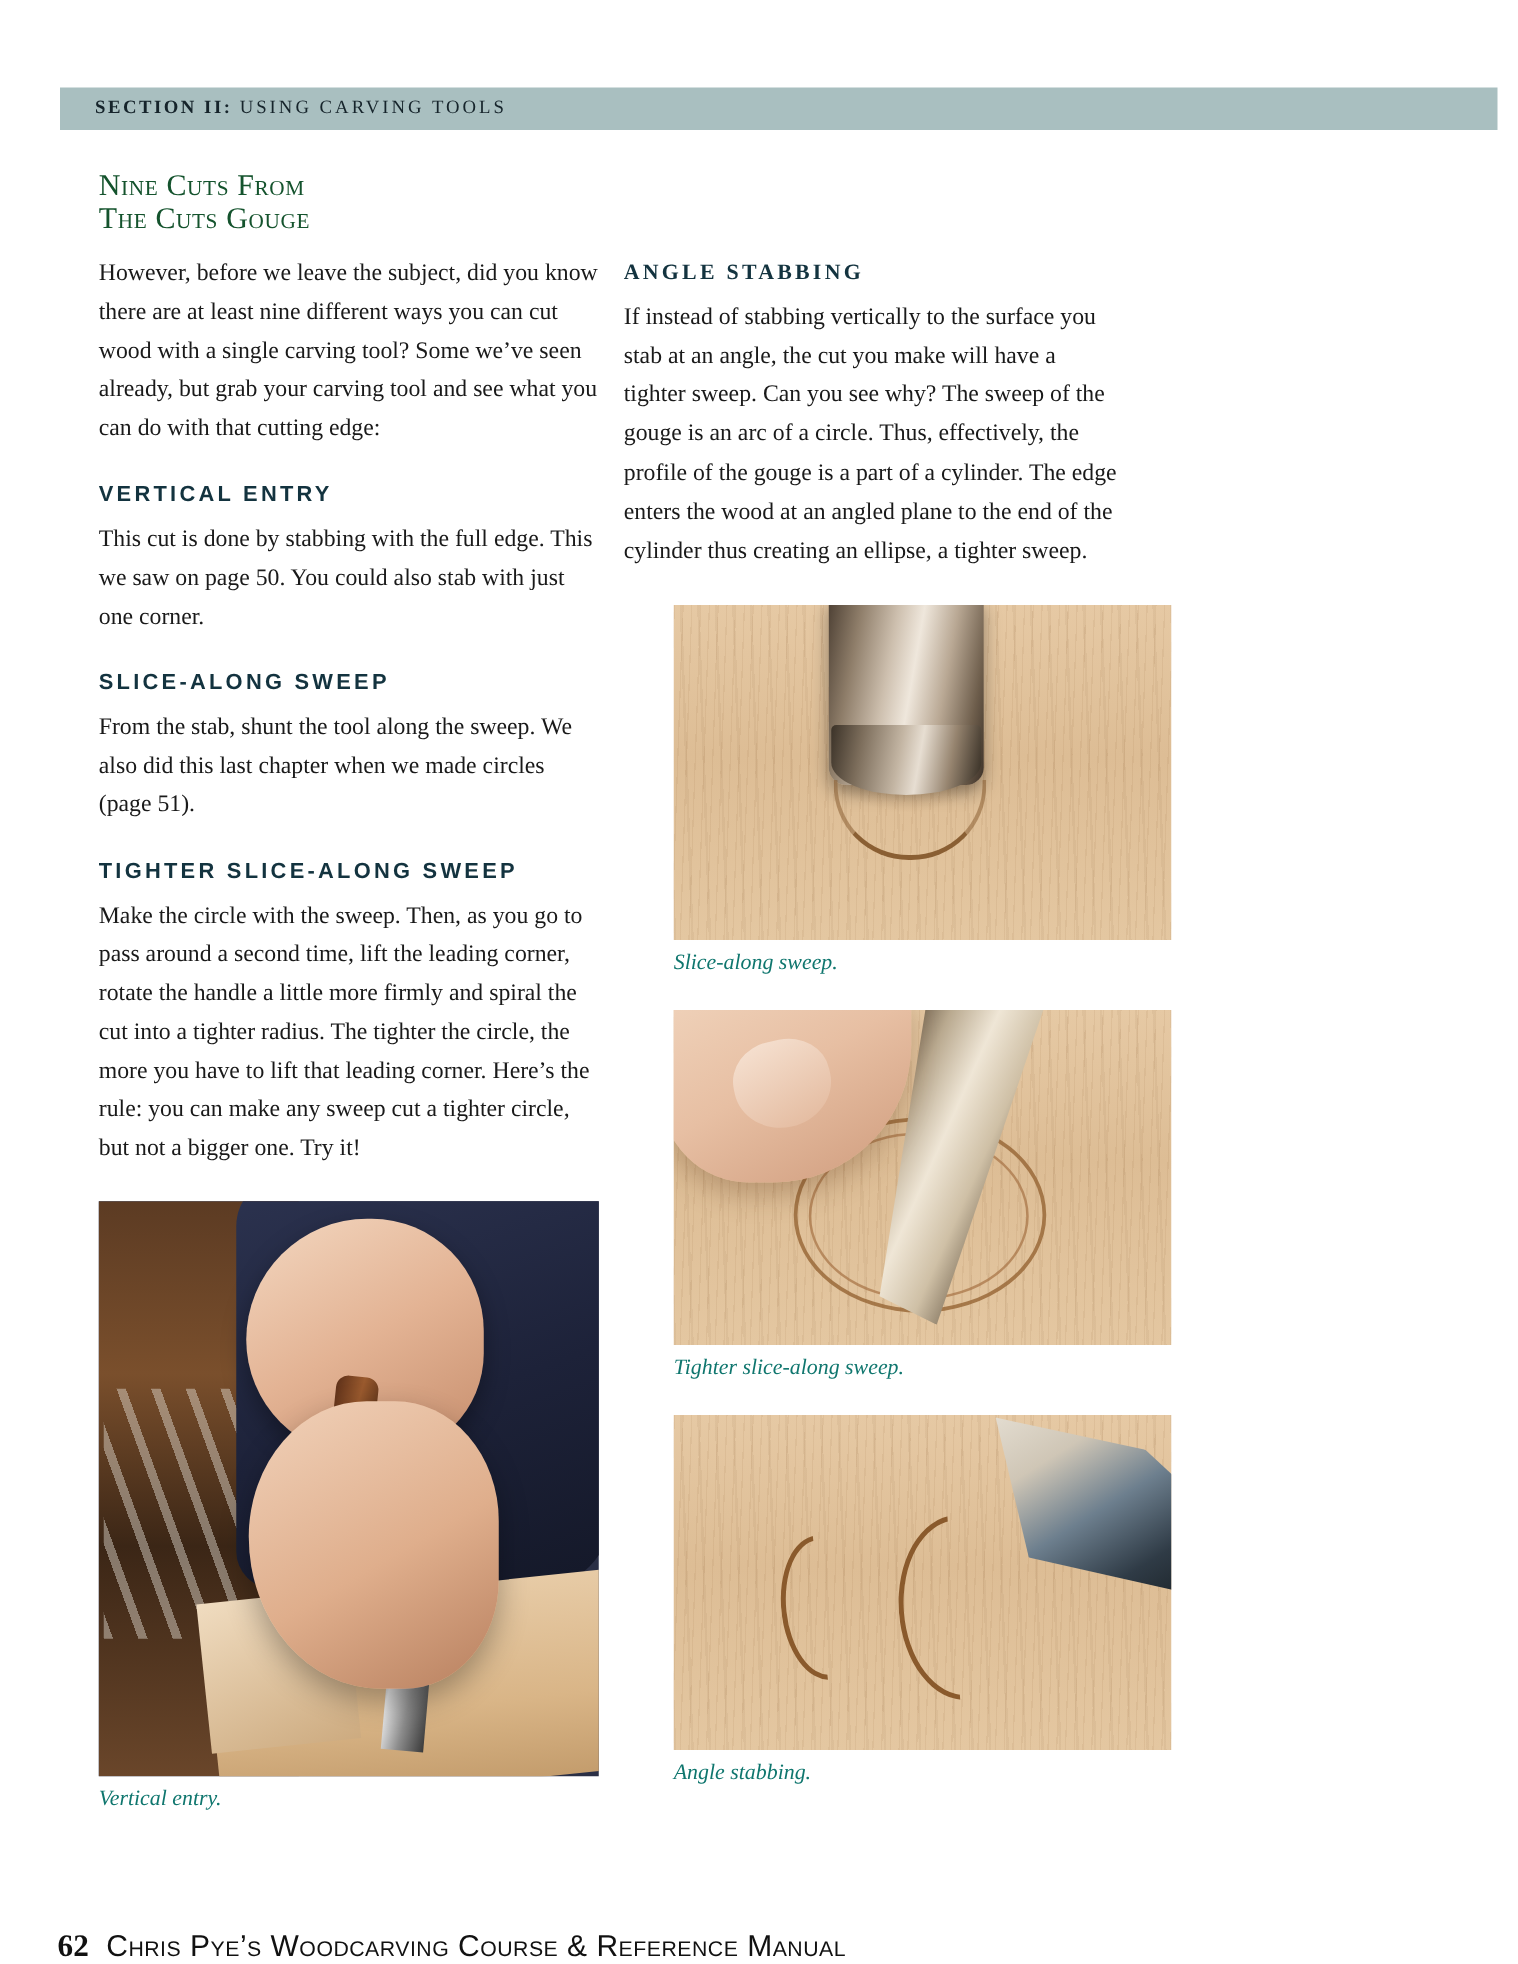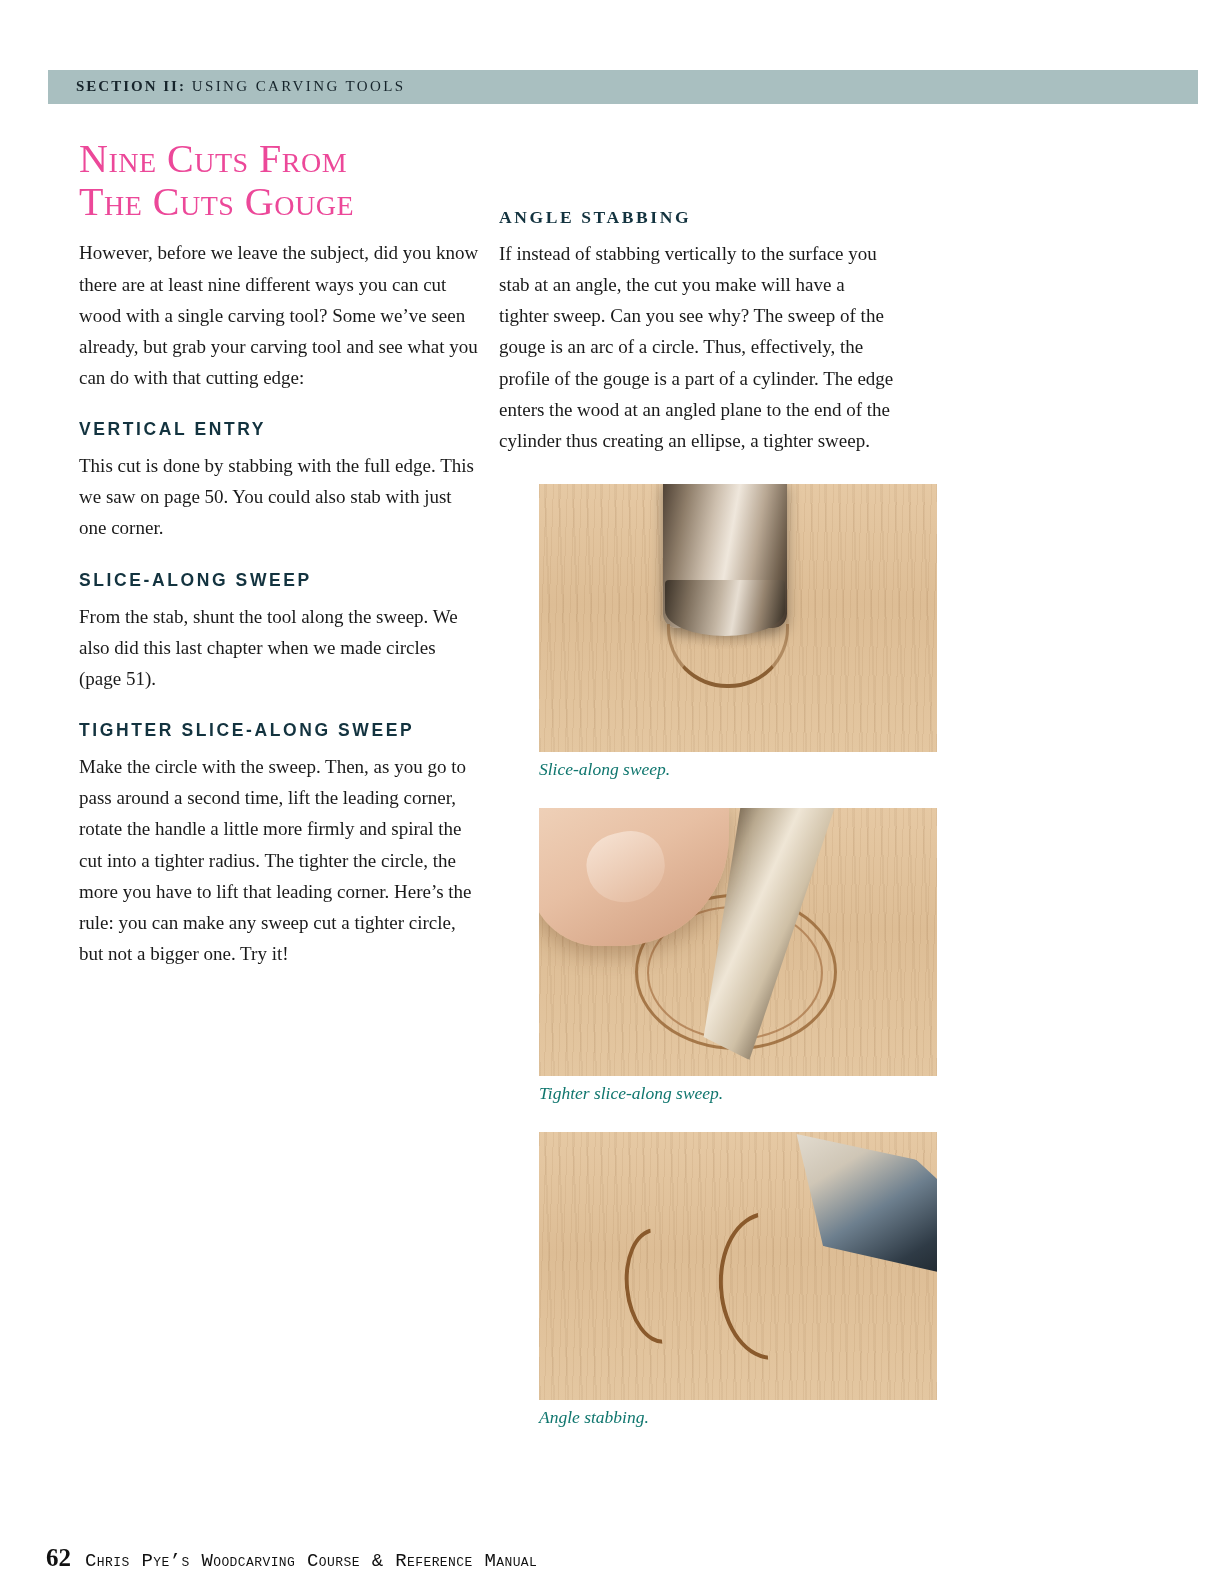--- a/index.html
+++ b/index.html
@@ -63,25 +63,25 @@
   .col-right {
     position: absolute;
     left: 499px;
     top: 170px;
     width: 398px;
   }
 
   
   .article-title {
     font-family: "Liberation Serif", serif;
-    font-size: 40px;
+    font-size: 24px;
     line-height: 1.08;
     font-variant: small-caps;
     letter-spacing: 0.5px;
-    color: #ec4899;
+    color: #14532d;
     margin: 0 0 14px 0;
     font-weight: normal;
   }
   .article-title .line {
     display: block;
   }
 
   .sub-head {
     font-family: "Liberation Sans", sans-serif;
     font-size: 17.5px;
@@ -312,22 +312,22 @@
     align-items: baseline;
     gap: 14px;
   }
   .folio {
     font-family: "Liberation Serif", serif;
     font-size: 25px;
     font-weight: bold;
     color: #111;
   }
   .footer-title {
-    font-family: Liberation Mono, monospace;
-    font-size: 19px;
+    font-family: Liberation Sans, sans-serif;
+    font-size: 24px;
     font-variant: small-caps;
     letter-spacing: 0.4px;
     color: #111;
   }
 </style>
 </head>
 <body>
 
 <div class="page">
 
@@ -348,20 +348,35 @@
 
     <h2 class="sub-head">VERTICAL ENTRY</h2>
     <p class="body">This cut is done by stabbing with the full edge. This we saw on page 50. You could also stab with just one corner.</p>
 
     <h2 class="sub-head">SLICE-ALONG SWEEP</h2>
     <p class="body">From the stab, shunt the tool along the sweep. We also did this last chapter when we made circles (page 51).</p>
 
     <h2 class="sub-head">TIGHTER SLICE-ALONG SWEEP</h2>
     <p class="body">Make the circle with the sweep. Then, as you go to pass around a second time, lift the leading corner, rotate the handle a little more firmly and spiral the cut into a tighter radius. The tighter the circle, the more you have to lift that leading corner. Here’s the rule: you can make any sweep cut a tighter circle, but not a bigger one. Try it!</p>
 
+    <figure class="figure" id="fig-vertical" style="margin:26px 0 0 0;">
+      <div class="photo">
+        <div class="bg-bench"></div>
+        <div class="bench-tools"></div>
+        <div class="sweater"></div>
+        <div class="board"></div>
+        <div class="board-edge"></div>
+        <div class="hand-top"></div>
+        <div class="handle"></div>
+        <div class="ring"></div>
+        <div class="blade2"></div>
+        <div class="hand-bottom"></div>
+      </div>
+      <figcaption class="caption">Vertical entry.</figcaption>
+    </figure>
   </div>
 
   <div class="col-right">
 
     <h2 class="sub-head" style="margin-top:0;font-family:Liberation Serif, serif;">ANGLE STABBING</h2>
     <p class="body">If instead of stabbing vertically to the surface you stab at an angle, the cut you make will have a tighter sweep. Can you see why? The sweep of the gouge is an arc of a circle. Thus, effectively, the profile of the gouge is a part of a cylinder. The edge enters the wood at an angled plane to the end of the cylinder thus creating an ellipse, a tighter sweep.</p>
 
     <figure class="figure" id="fig-slice" style="margin-top:28px;">
       <div class="photo wood">
         <div class="shadow"></div>

